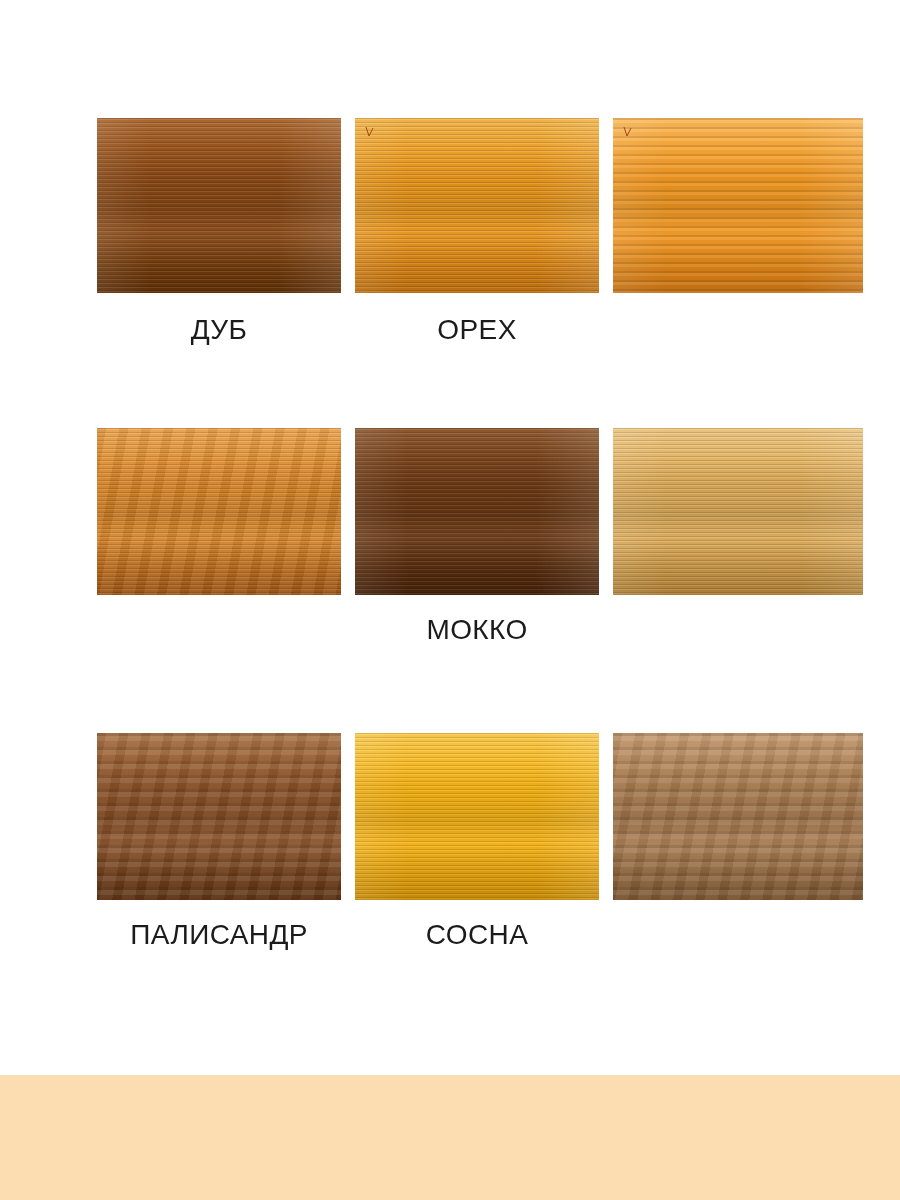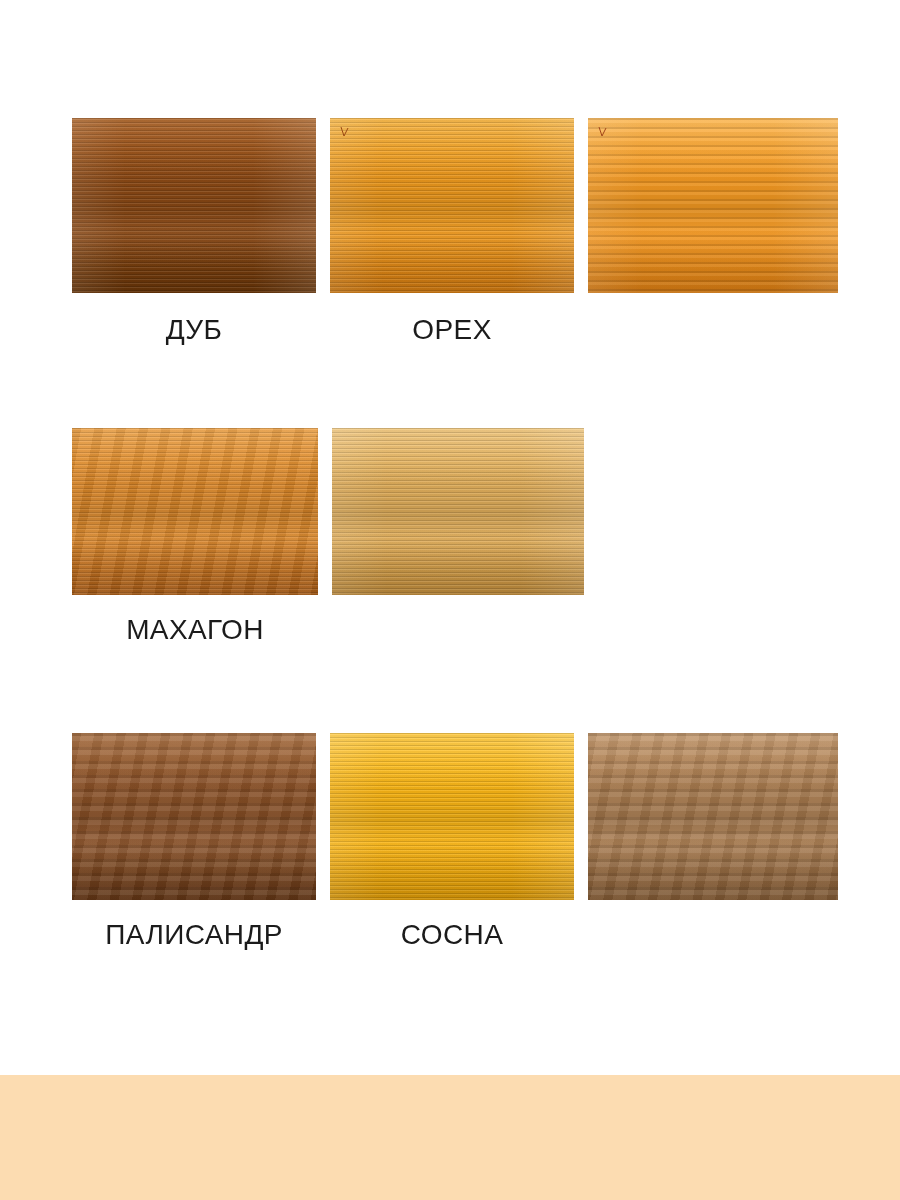--- a/index.html
+++ b/index.html
@@ -15,21 +15,21 @@
     position: relative;
   }
 
   #swatch-grid {
     position: absolute;
     left: 0;
     top: 0;
     width: 900px;
     height: 1075px;
     box-sizing: border-box;
-    padding: 118px 62px 0 72px;
+    padding: 118px 62px 0 97px;
   }
 
   .grid-row {
     display: flex;
     width: 766px;
     margin-bottom: 0;
   }
   .grid-row.row-1 { height: 310px; }
   .grid-row.row-2 { height: 305px; }
   .grid-row.row-3 { height: 270px; }
@@ -205,23 +205,31 @@
   </div>
 
   <div class="grid-row row-2">
     <div class="swatch-cell col-1">
       <div class="swatch-chip" style="background: linear-gradient(rgb(238, 158, 61) 0%, rgb(224, 138, 41) 34%, rgb(224, 138, 41) 62%, rgb(185, 102, 26) 100%);">
         <span class="grain bands"></span>
         <span class="grain fine"></span>
         <span class="grain mottle"></span>
 
       </div>
-      <div class="swatch-label">МАХАГОН</div>
-    </div>
-
+    </div>
+
+    <div class="swatch-cell col-2">
+      <div class="swatch-chip" style="background: linear-gradient(rgb(133, 74, 29) 0%, rgb(110, 58, 20) 34%, rgb(110, 58, 20) 62%, rgb(78, 37, 9) 100%);">
+        <span class="grain bands"></span>
+        <span class="grain fine"></span>
+        <span class="grain sheen"></span>
+
+      </div>
+      <div class="swatch-label">МОККО</div>
+    </div>
 
     <div class="swatch-cell col-3">
       <div class="swatch-chip" style="background: linear-gradient(rgb(240, 196, 119) 0%, rgb(227, 176, 92) 34%, rgb(227, 176, 92) 62%, rgb(201, 147, 63) 100%);">
         <span class="grain bands"></span>
         <span class="grain fine"></span>
         <span class="grain sheen"></span>
 
       </div>
     </div>
   </div>

